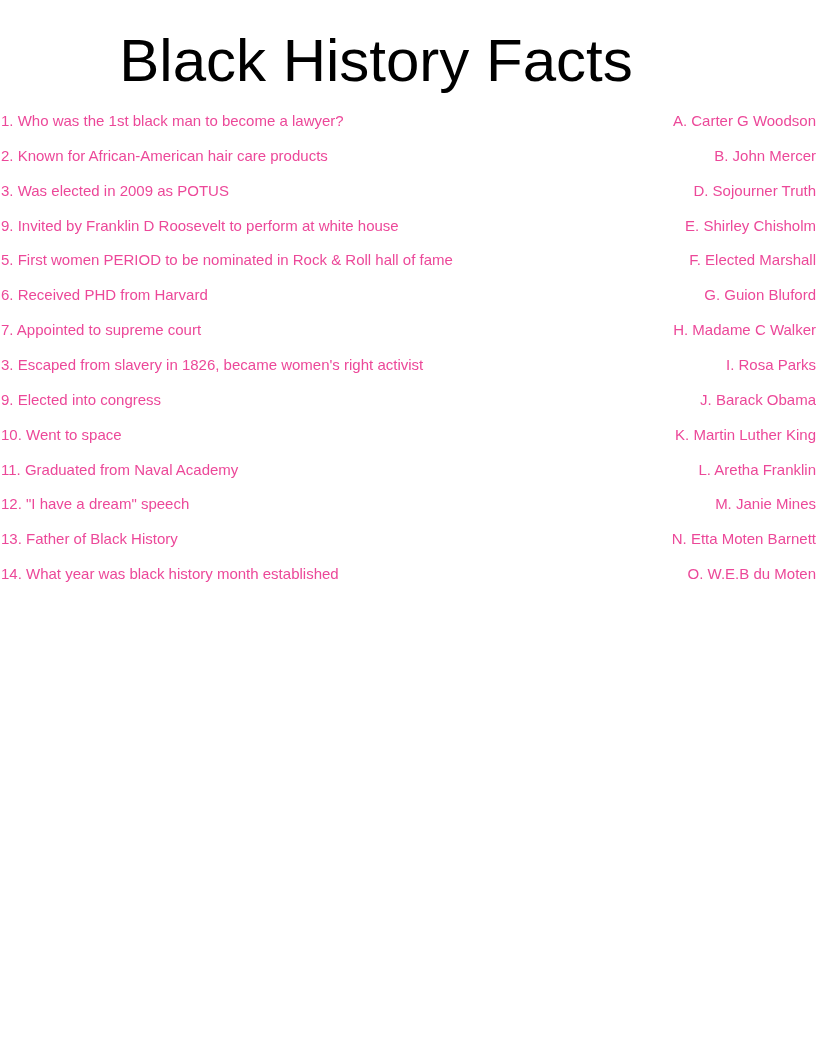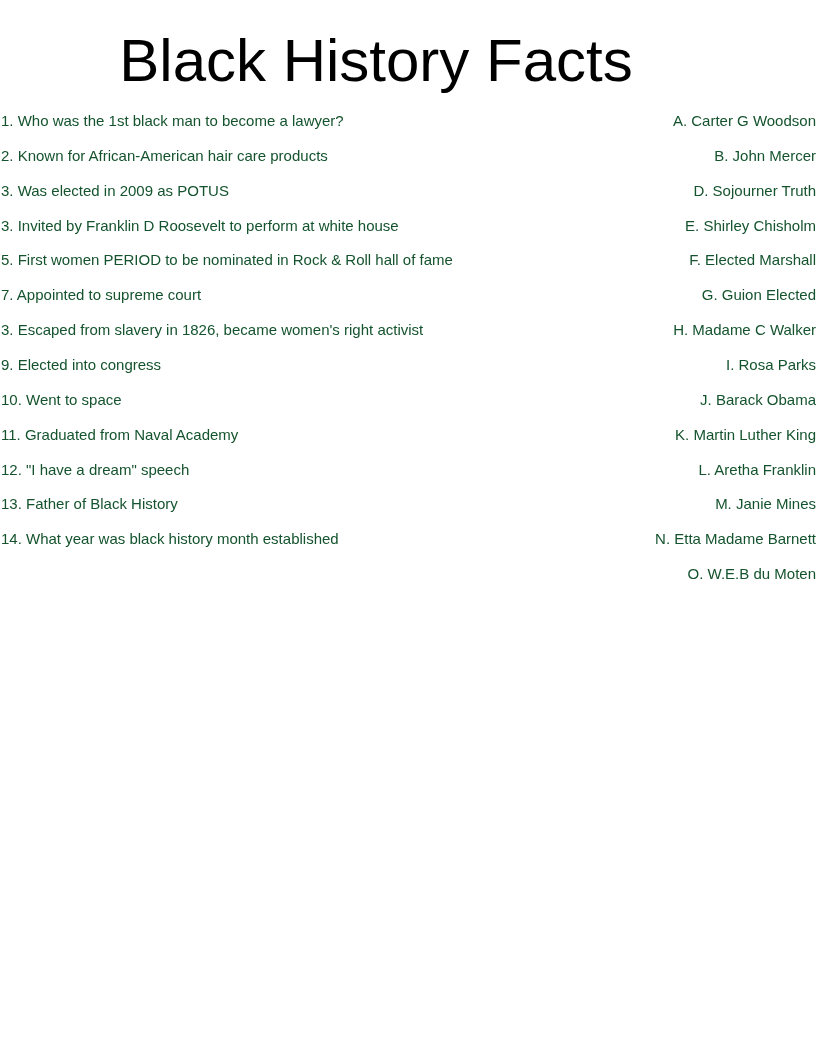--- a/index.html
+++ b/index.html
@@ -32,21 +32,21 @@
     line-height: 1.15;
     letter-spacing: 0;
     color: #000000;
   }
   .col {
     position: absolute;
     top: 104px;
     font-size: 15px;
     line-height: 34.87px;
     white-space: nowrap;
-    color: #14532d;
+    color: #ec4899;
   }
   .col-questions {
     left: 1px;
     width: 620px;
   }
   .col-answers {
     left: 626px;
     width: 190px;
     text-align: right;
   }
@@ -59,42 +59,43 @@
 <body>
 
 <div class="page">
 
   <h1 class="title">Black History Facts</h1>
 
   <div class="col col-questions">
     <span class="row">1. Who was the 1st black man to become a lawyer?</span>
     <span class="row">2. Known for African-American hair care products</span>
     <span class="row">3. Was elected in 2009 as POTUS</span>
-    <span class="row">3. Invited by Franklin D Roosevelt to perform at white house</span>
+    <span class="row">9. Invited by Franklin D Roosevelt to perform at white house</span>
     <span class="row">5. First women PERIOD to be nominated in Rock &amp; Roll hall of fame</span>
+    <span class="row">6. Received PHD from Harvard</span>
     <span class="row">7. Appointed to supreme court</span>
     <span class="row">3. Escaped from slavery in 1826, became women's right activist</span>
     <span class="row">9. Elected into congress</span>
     <span class="row">10. Went to space</span>
     <span class="row">11. Graduated from Naval Academy</span>
     <span class="row">12. "I have a dream" speech</span>
     <span class="row">13. Father of Black History</span>
     <span class="row">14. What year was black history month established</span>
   </div>
 
   <div class="col col-answers">
     <span class="row">A. Carter G Woodson</span>
     <span class="row">B. John Mercer</span>
     <span class="row">D. Sojourner Truth</span>
     <span class="row">E. Shirley Chisholm</span>
     <span class="row">F. Elected Marshall</span>
-    <span class="row">G. Guion Elected</span>
+    <span class="row">G. Guion Bluford</span>
     <span class="row">H. Madame C Walker</span>
     <span class="row">I. Rosa Parks</span>
     <span class="row">J. Barack Obama</span>
     <span class="row">K. Martin Luther King</span>
     <span class="row">L. Aretha Franklin</span>
     <span class="row">M. Janie Mines</span>
-    <span class="row">N. Etta Madame Barnett</span>
+    <span class="row">N. Etta Moten Barnett</span>
     <span class="row">O. W.E.B du Moten</span>
   </div>
 
 </div>
 
 </body></html>

